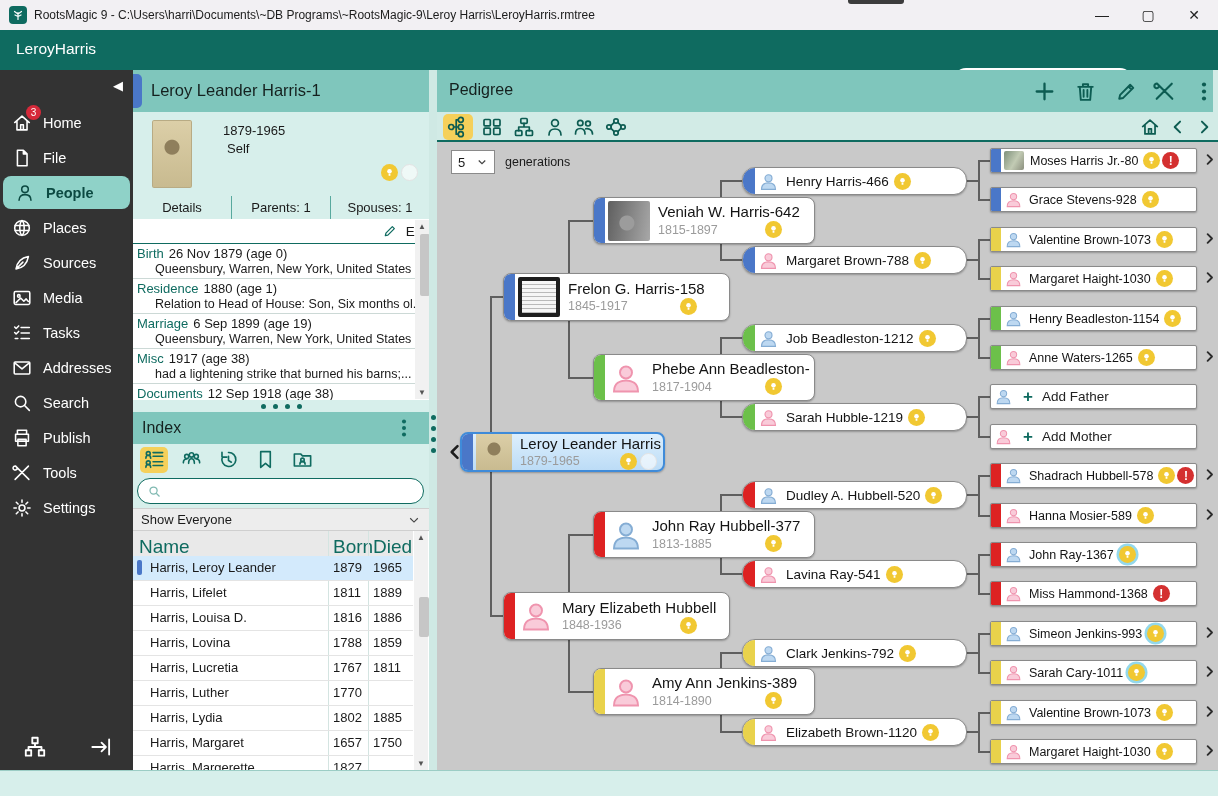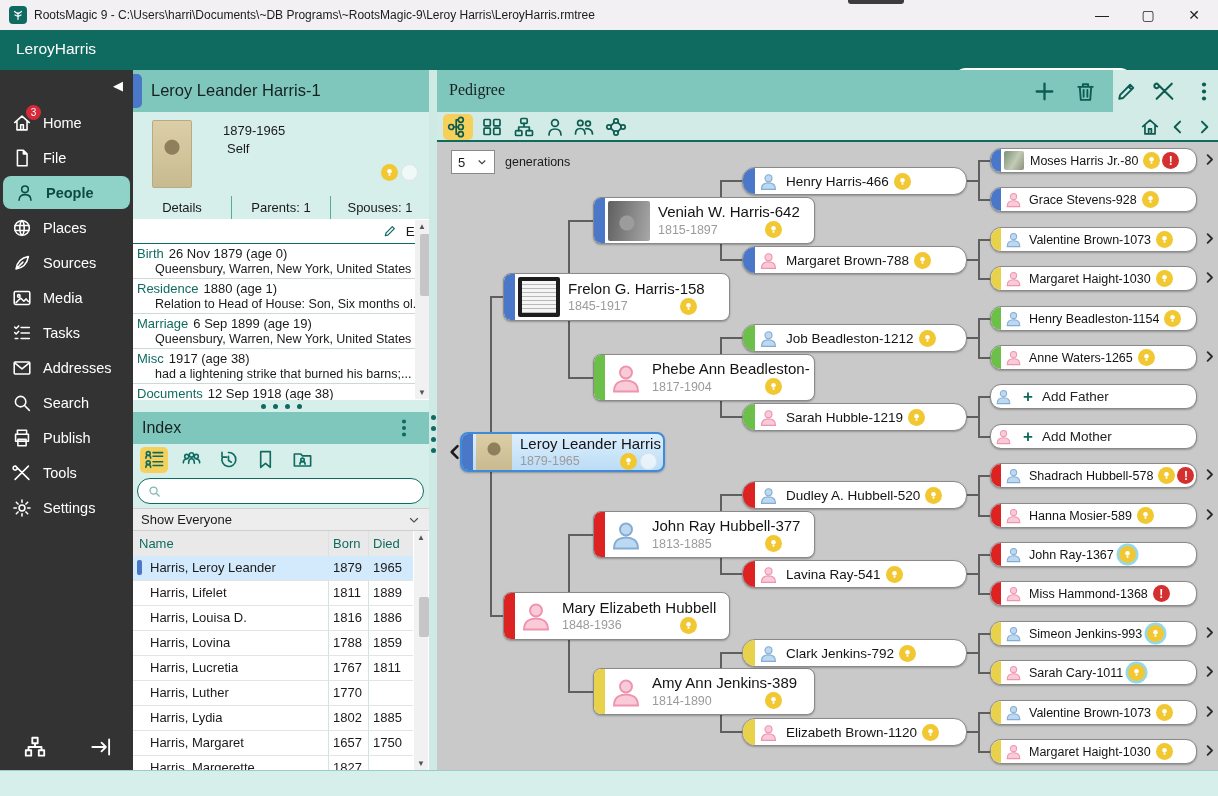--- a/index.html
+++ b/index.html
@@ -60,49 +60,49 @@
   .ixhead{position:absolute;left:0;top:342px;width:296px;height:32px;background:#7fc6bc;}
   .ixtitle{position:absolute;left:9px;top:7px;font-size:16px;color:#15211f;}
   .ixmenu{position:absolute;right:14px;top:4px;color:#0f6b60;}
   .ixtabs{position:absolute;left:0;top:374px;width:296px;height:31px;background:#d7efeb;display:flex;align-items:center;gap:9px;padding-left:7px;box-sizing:border-box;color:#0f6b60;}
   .ixtab{width:28px;height:26px;display:flex;align-items:center;justify-content:center;border-radius:5px;}
   .ixtab.sel{background:#f5d05a;}
   .ixsearchwrap{position:absolute;left:0;top:405px;width:296px;height:33px;background:#d7efeb;}
   .ixsearch{position:absolute;left:4px;top:3px;width:287px;height:26px;background:#fff;border:1.6px solid #0f6b60;border-radius:14px;box-sizing:border-box;display:flex;align-items:center;padding-left:9px;color:#7fb9b1;}
   .ixfilter{position:absolute;left:0;top:438px;width:296px;height:23px;background:#ededed;border-top:1px solid #cfcfcf;border-bottom:1px solid #cfcfcf;display:flex;align-items:center;box-sizing:border-box;padding:0 8px;font-size:13px;color:#1a1a1a;}
   .ixfilter .chev{margin-left:auto;color:#444;}
-  .thead{position:absolute;left:0;top:461px;width:280px;height:25px;background:#e9e9e9;border-bottom:6px solid #b91c1c;font-size:13px;color:#0f6b60;}
+  .thead{position:absolute;left:0;top:461px;width:280px;height:25px;background:#e9e9e9;border-bottom:6px solid #b91c1c;font-size:19px;color:#0f6b60;}
   .thead span{position:absolute;top:5px;}
   .colline{position:absolute;top:461px;width:1px;height:309px;background:#d4e4e1;}
   .trows{position:absolute;left:0;top:486px;width:280px;height:214px;overflow:hidden;}
   .trow{position:relative;height:24px;border-bottom:1px solid #e4e4e4;font-size:13px;color:#1a1a1a;}
   .trow.sel{background:#d3eafc;}
   .trow .mark{position:absolute;left:4px;top:4px;width:5px;height:15px;background:#4a77c8;border-radius:2px;display:none;}
   .trow.sel .mark{display:block;}
   .trow .nm{position:absolute;left:17px;top:4px;white-space:nowrap;text-align:right;}
   .trow .bo{position:absolute;left:200px;top:4px;}
   .trow .di{position:absolute;left:240px;top:4px;}
   
   .vsplit{position:absolute;left:429px;top:70px;width:8px;height:700px;background:#cfe9e4;}
   .vsplit .dots{position:absolute;left:1.5px;top:345px;display:flex;flex-direction:column;gap:6px;}
   
   .ped{position:absolute;left:437px;top:70px;width:781px;height:700px;background:#d2ebe6;}
-  .pedhead{position:absolute;left:0;top:0;width:676px;height:42px;background:#7fc6bc;font-family:Liberation Serif, serif;}
+  .pedhead{position:absolute;left:0;top:0;width:776px;height:42px;background:#7fc6bc;}
   .pedtitle{position:absolute;left:12px;top:11px;font-size:16px;color:#15211f;}
   .pedtool{position:absolute;top:9px;color:#0d5c52;}
   .tabbar{position:absolute;left:0;top:42px;width:781px;height:30px;background:#d2ebe6;border-bottom:2px solid #0f6b60;box-sizing:border-box;}
   .vtab{position:absolute;top:2px;width:30px;height:26px;display:flex;align-items:center;justify-content:center;border-radius:5px;color:#0d5c52;}
   .vtab.sel{background:#f5d05a;}
   .canvas{position:absolute;left:0;top:72px;width:781px;height:628px;background:#c9c9c9;overflow:hidden;}
   .genbox{position:absolute;left:14px;top:8px;width:44px;height:24px;background:#fff;border:1px solid #8a8a8a;box-sizing:border-box;display:flex;align-items:center;padding:0 6px;font-size:13px;color:#1a1a1a;}
   .genbox .chev{margin-left:auto;color:#444;}
   .genlbl{position:absolute;left:68px;top:13px;font-size:12.5px;color:#1a1a1a;}
   .cline{position:absolute;background:#5f5f5f;z-index:1;}
   .pnode{position:absolute;z-index:5;background:#fff;border:1.5px solid #8a8a8a;box-sizing:border-box;display:flex;align-items:center;overflow:hidden;box-shadow:0 1px 2px rgba(0,0,0,.28);}
-  .pnode.g5{border-radius:11px;}
+  .pnode.g5{border-radius:2px;}
   .pnode.g4{border-radius:13px;}
   .pnode.big{border-radius:8px;}
   .pnode.sel{background:linear-gradient(#ddeffd,#bcdcf6);border:2px solid #3f8bd9;}
   .stripe{flex:none;width:11px;height:100%;}
   .g4 .stripe{width:12px;} .g5 .stripe{width:10px;}
   .silw{flex:none;display:flex;align-items:center;margin-left:3px;}
   .thumb{flex:none;margin-left:3px;border-radius:2px;}
   .big .thumb{width:42px;height:40px;}
   .thumb.photo-sepia{width:36px;height:38px;background:radial-gradient(circle at 50% 42%,#8f7f5c 0 6px,rgba(0,0,0,0) 7px),linear-gradient(#dccfa8,#c8ba8f);}
   .thumb.census{background:repeating-linear-gradient(#f5f5f5 0 3px,#b9b9b9 3px 4px);border:4px solid #1d1d1d;box-sizing:border-box;}

